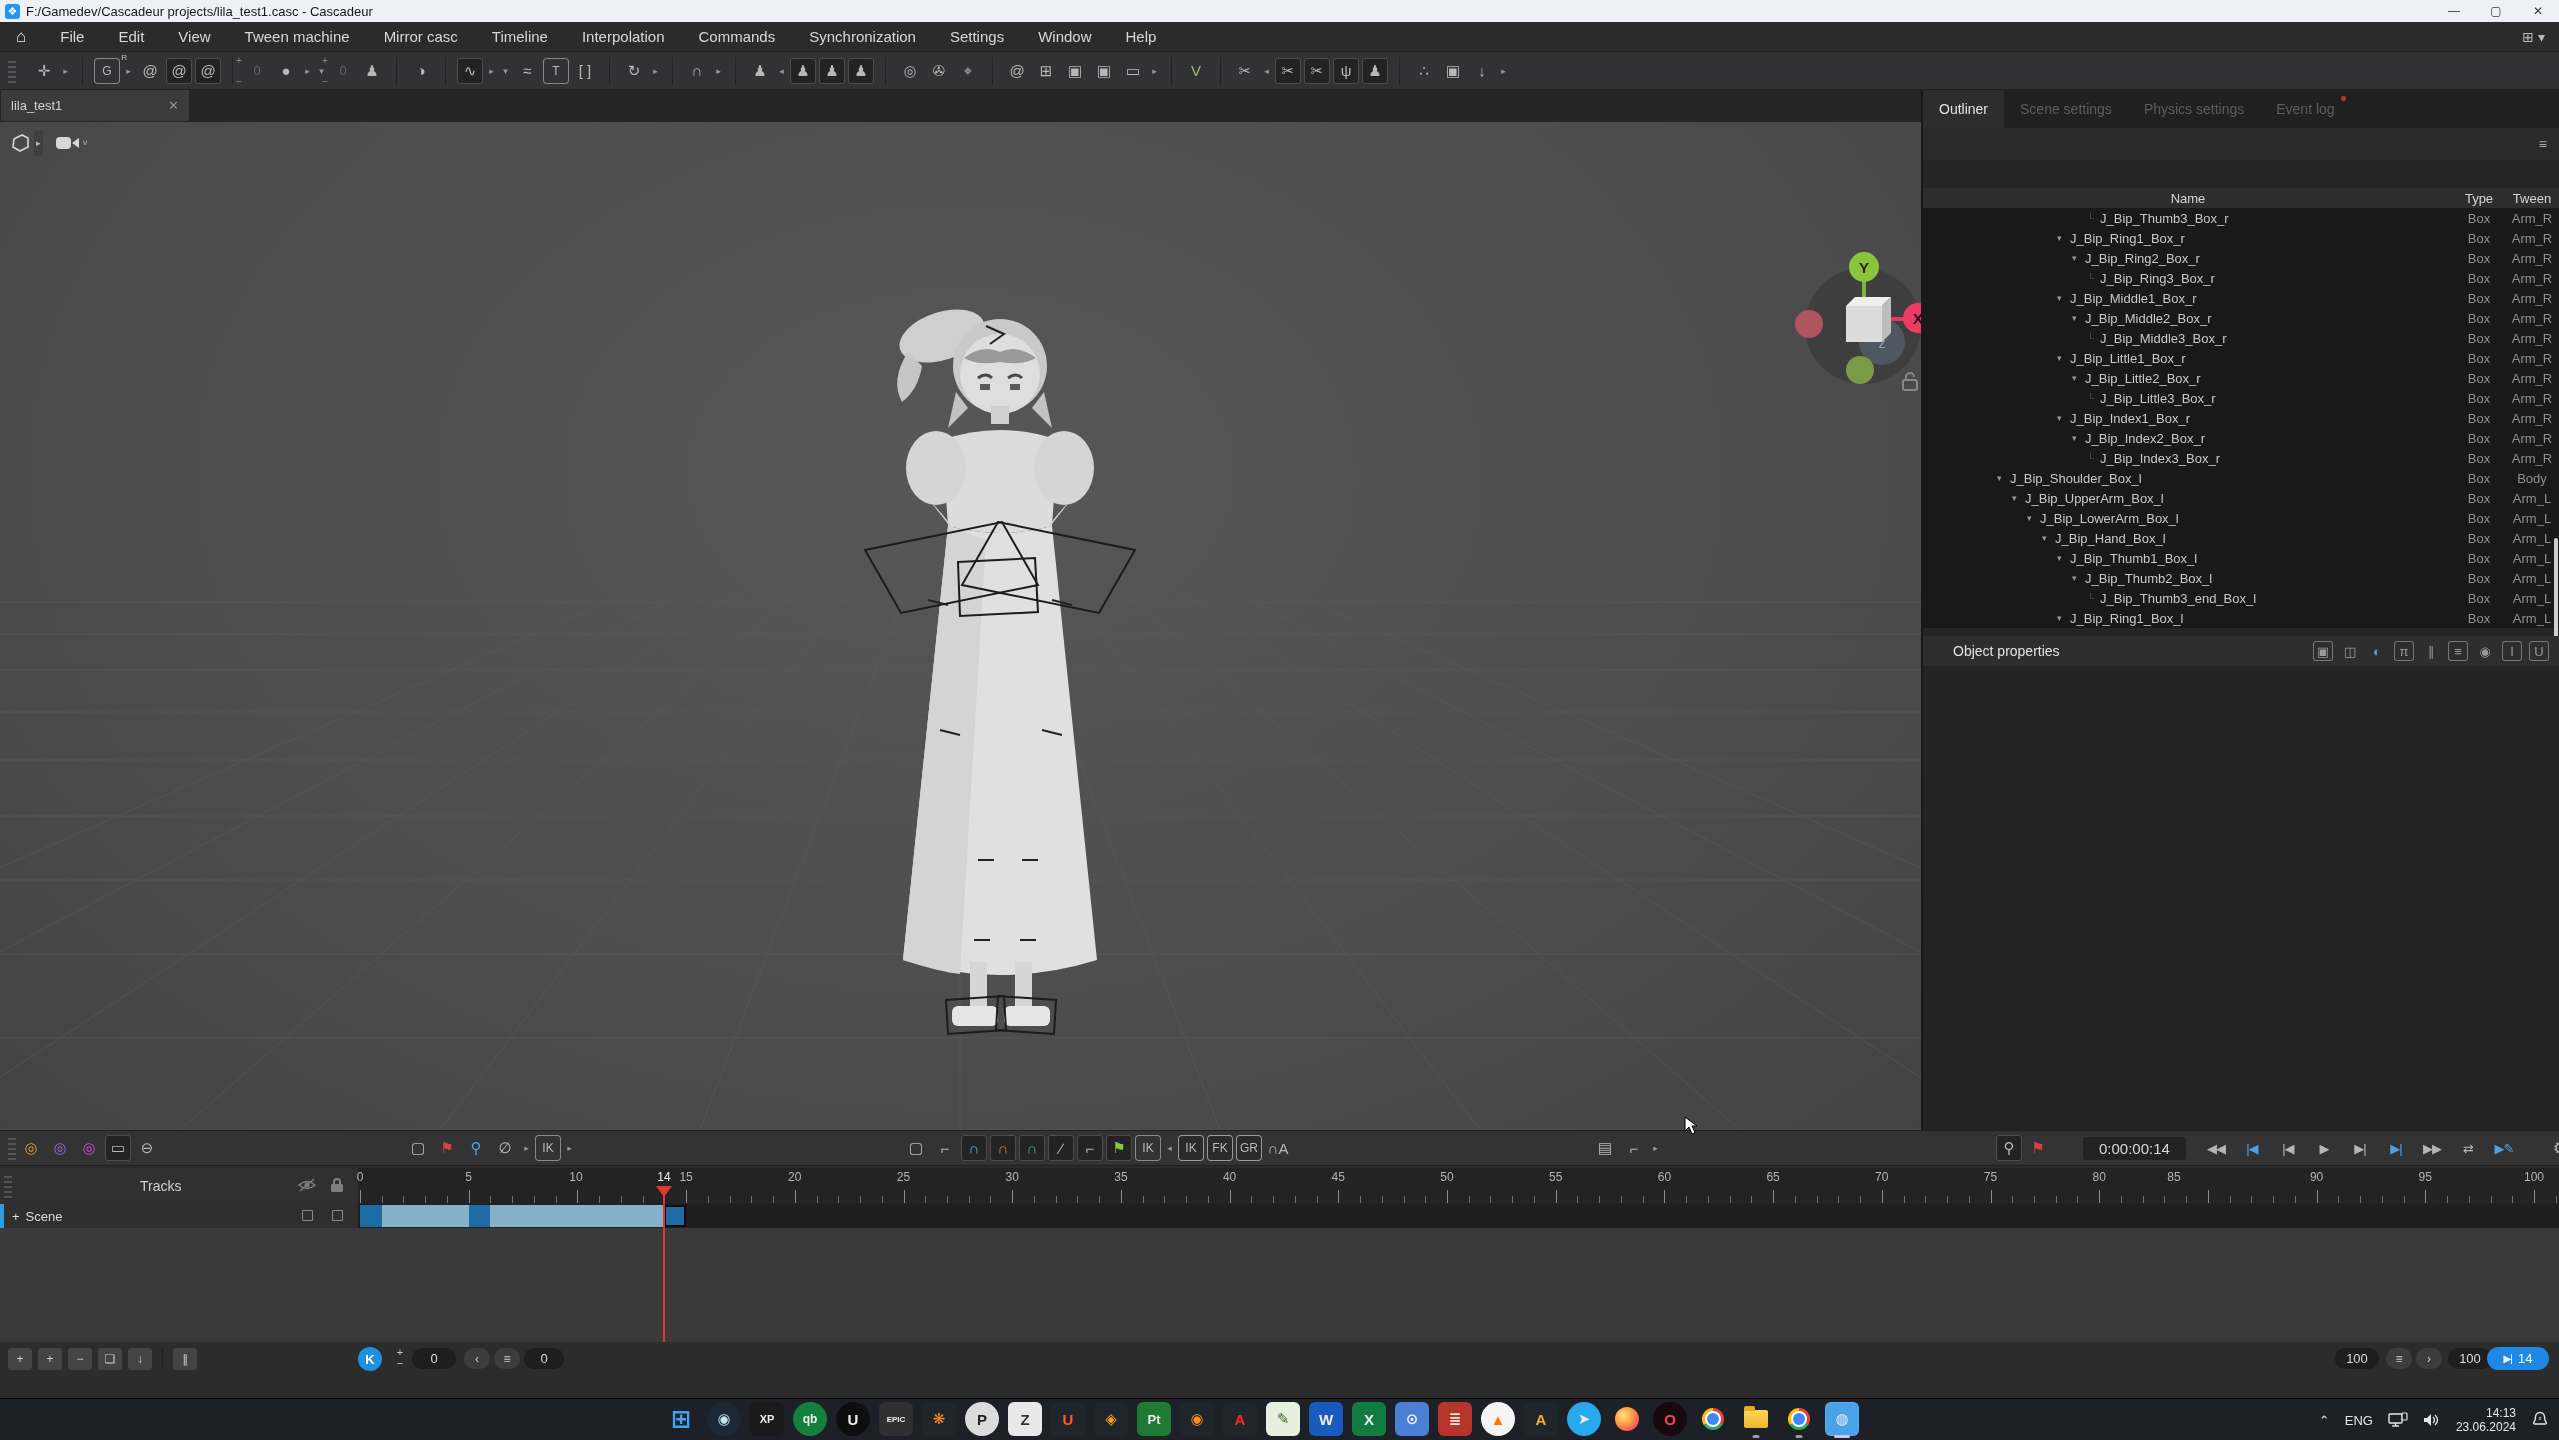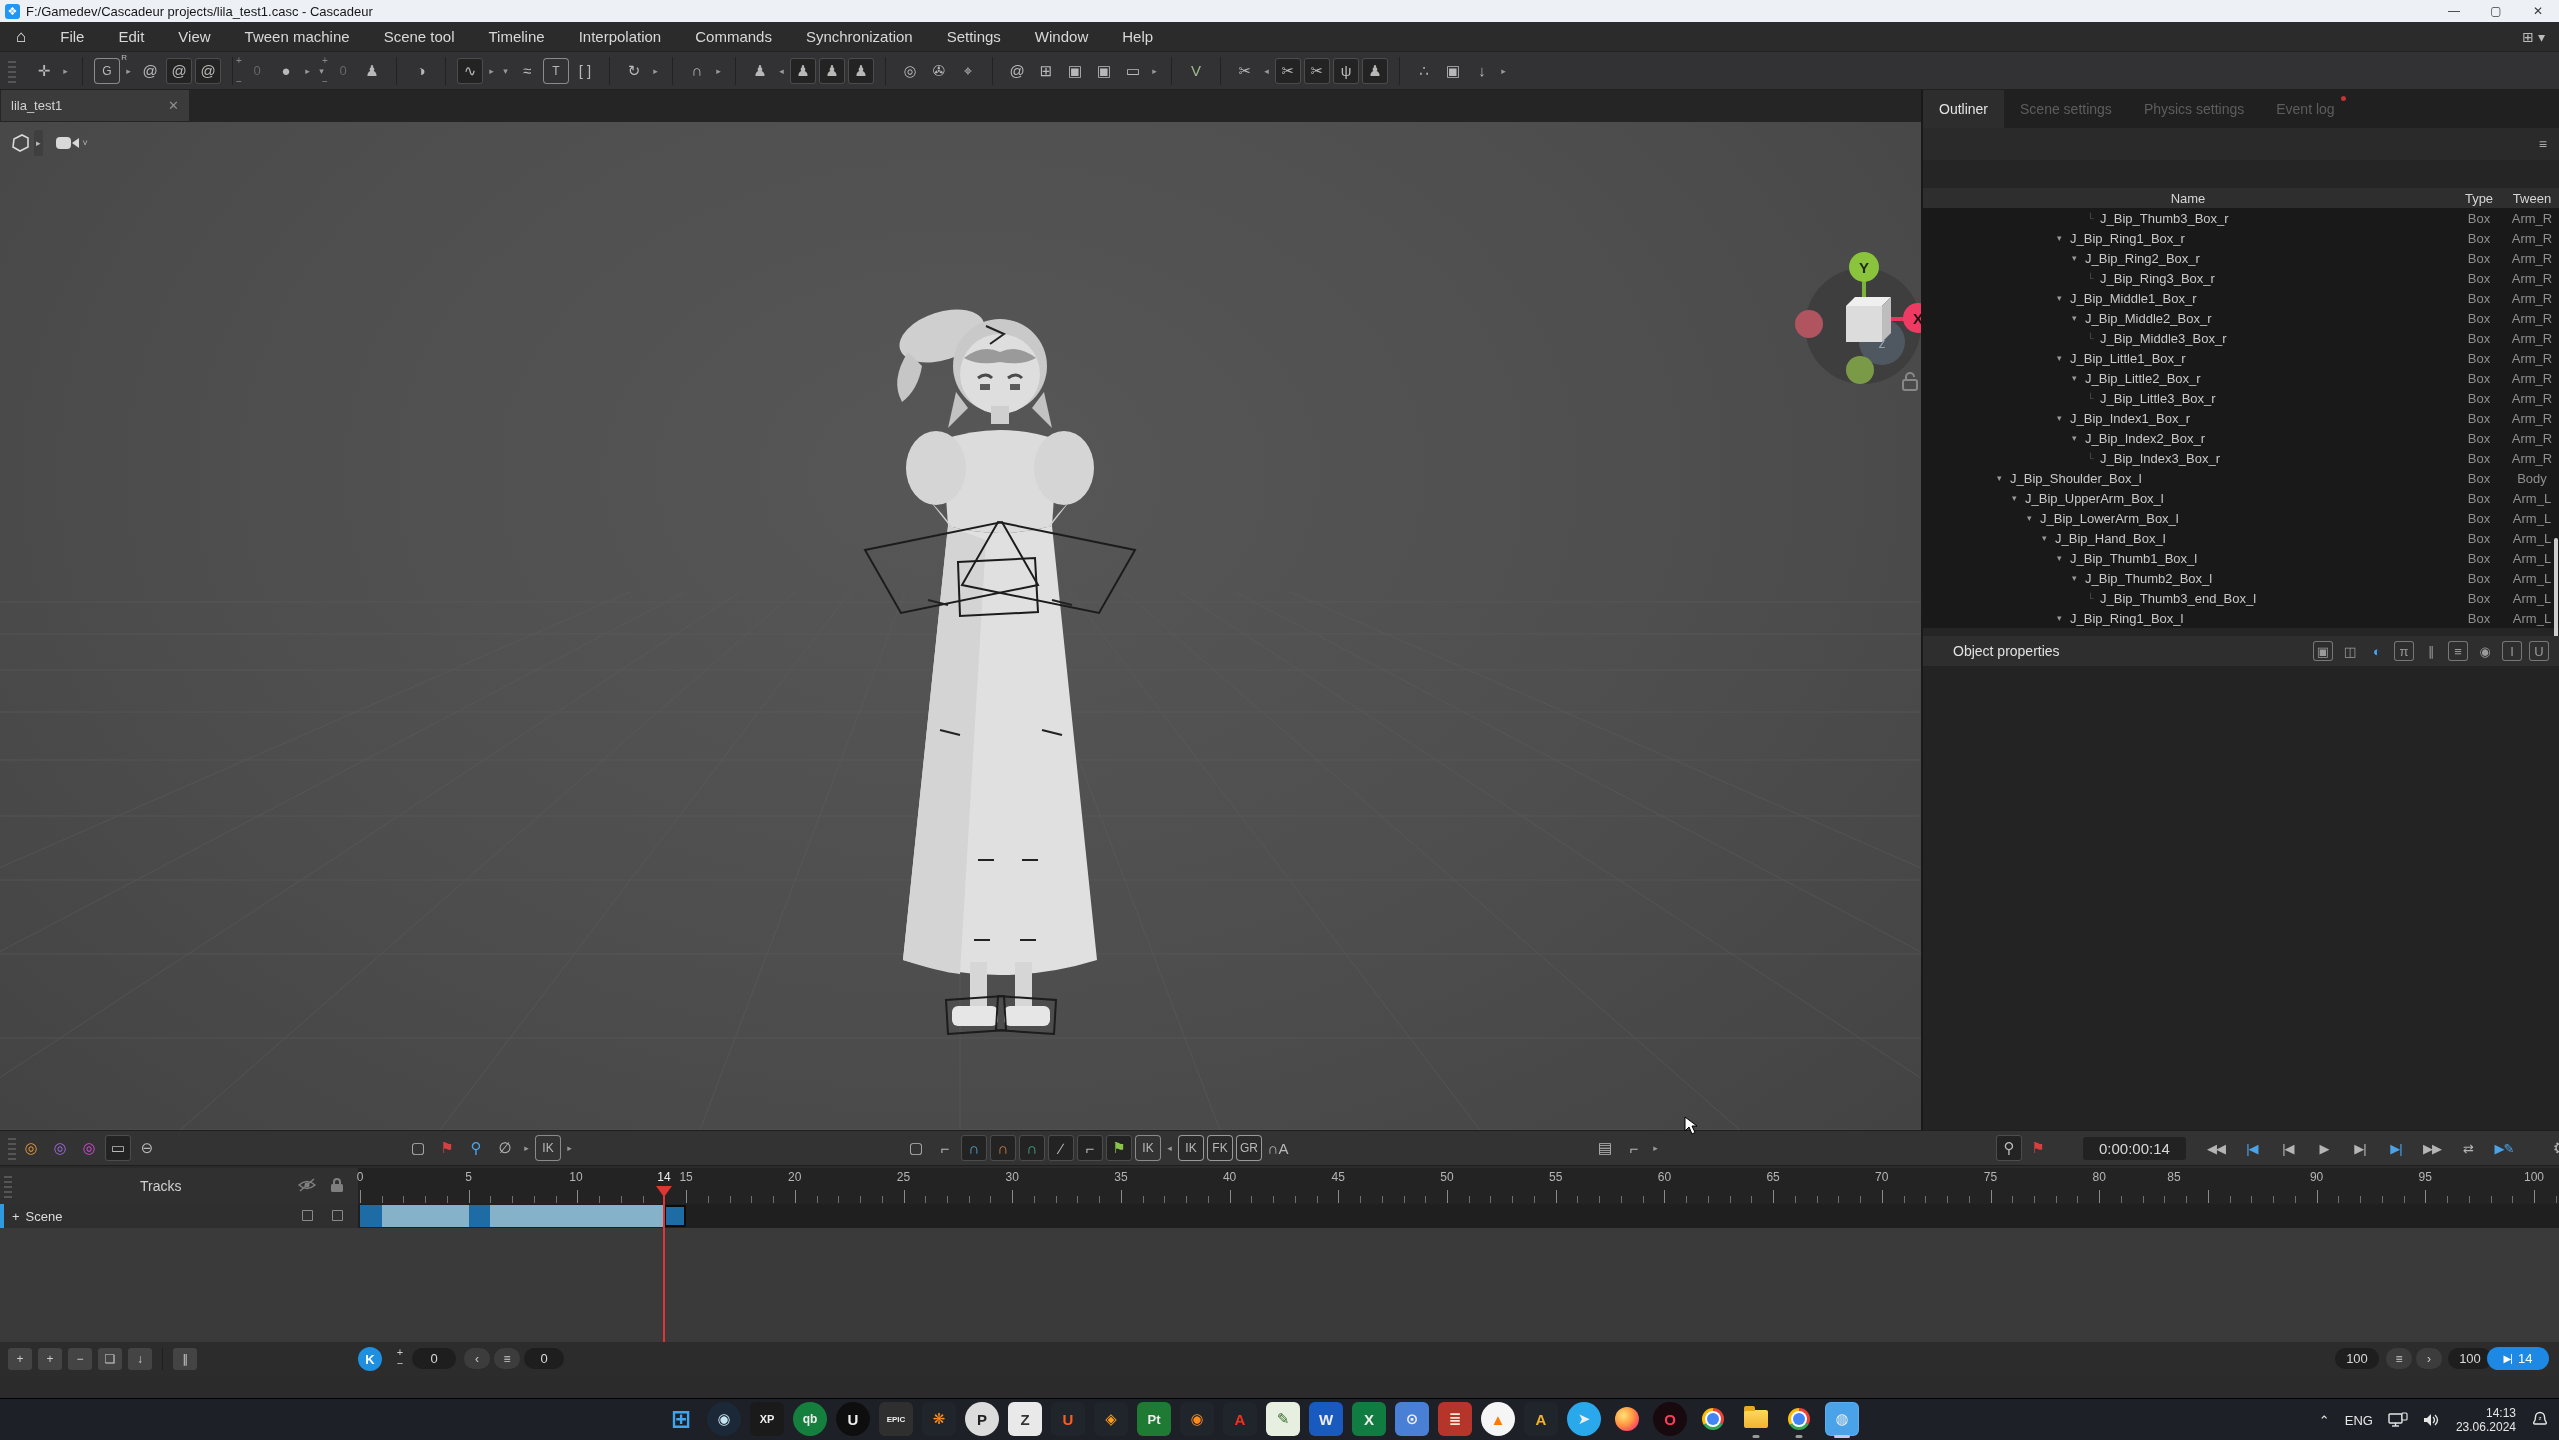--- a/index.html
+++ b/index.html
@@ -163,21 +163,21 @@
       <div class="win-btn" data-interactable="true">✕</div>
     </div>
   </div>
 
   <div class="menubar" id="menubar" data-interactable="false">
     <span class="home-ic" data-interactable="true">⌂</span>
   <span class="menu-item" data-interactable="true">File</span>
       <span class="menu-item" data-interactable="true">Edit</span>
       <span class="menu-item" data-interactable="true">View</span>
       <span class="menu-item" data-interactable="true">Tween machine</span>
-      <span class="menu-item" data-interactable="true">Scene tool</span>
+      <span class="menu-item" data-interactable="true">Mirror casc</span>
       <span class="menu-item" data-interactable="true">Timeline</span>
       <span class="menu-item" data-interactable="true">Interpolation</span>
       <span class="menu-item" data-interactable="true">Commands</span>
       <span class="menu-item" data-interactable="true">Synchronization</span>
       <span class="menu-item" data-interactable="true">Settings</span>
       <span class="menu-item" data-interactable="true">Window</span>
       <span class="menu-item" data-interactable="true">Help</span>
     </div>
   <div class="layout-ic" style="top:22px;" data-interactable="true">⊞ ▾</div>
 

